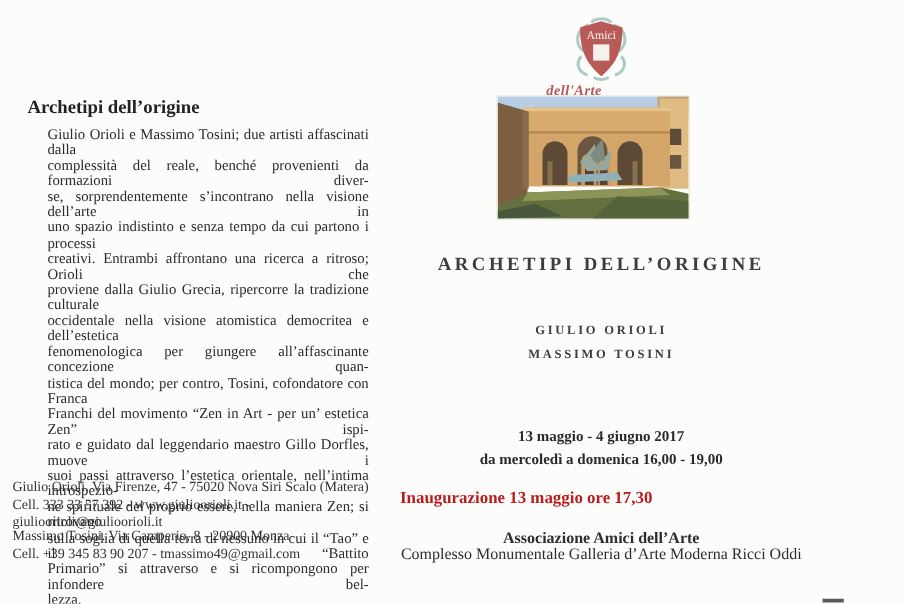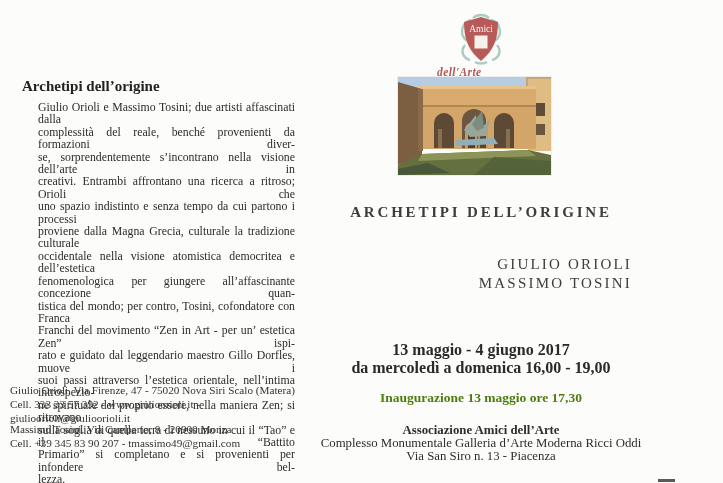--- a/index.html
+++ b/index.html
@@ -30,30 +30,30 @@
   }
   .photo {
     position:absolute; left:398px; top:77px; width:153px; height:98px;
     outline:1px solid #ececea;
   }
   .exhibition-title {
     position:absolute; left:330px; top:204px; width:302px; text-align:center;
     font-size:15px; letter-spacing:2.8px; color:#3d3d3d; font-weight:bold;
   }
   .artists {
-    position:absolute; left:330px; top:255px; width:302px; text-align:right;
-    font-size:15px; letter-spacing:2.2px; line-height:19px; color:#3d3d3d; font-weight:normal;
+    position:absolute; left:330px; top:255px; width:302px; text-align:center;
+    font-size:10px; letter-spacing:2.2px; line-height:19px; color:#3d3d3d; font-weight:bold;
   }
   .dates {
     position:absolute; left:320px; top:341px; width:322px; text-align:center;
-    font-size:16px; font-weight:bold; line-height:17.5px; color:#2a2a2a;
+    font-size:12px; font-weight:bold; line-height:17.5px; color:#2a2a2a;
   }
   .opening {
-    position:absolute; left:320px; top:390px; width:322px; text-align:center;
-    font-size:13.5px; font-weight:bold; color:#4d7c0f;
+    position:absolute; left:320px; top:390px; width:322px; text-align:left;
+    font-size:13.5px; font-weight:bold; color:#b91c1c;
   }
   .venue {
     position:absolute; left:310px; top:424px; width:342px; text-align:center;
     font-size:12.8px; line-height:13.2px; color:#2d2d2d;
   }
   .venue-name { font-weight:bold; }
   .scan-artifact {
     position:absolute; left:658px; top:479px; width:17px; height:3px; background:#5a5a5a;
   }
 </style>
@@ -61,32 +61,32 @@
 <body>
 
 <div class="card">
 
   <div class="left-heading">Archetipi dell’origine</div>
 
   <div class="paragraph">
     <div class="para-line">Giulio Orioli e Massimo Tosini; due artisti affascinati dalla</div>
     <div class="para-line">complessità del reale, benché provenienti da formazioni diver-</div>
     <div class="para-line">se, sorprendentemente s’incontrano nella visione dell’arte in</div>
+    <div class="para-line">uno spazio indistinto e senza tempo da cui partono i processi</div>
     <div class="para-line">creativi. Entrambi affrontano una ricerca a ritroso; Orioli che</div>
-    <div class="para-line">uno spazio indistinto e senza tempo da cui partono i processi</div>
-    <div class="para-line">proviene dalla Magna Grecia, culturale la tradizione culturale</div>
+    <div class="para-line">proviene dalla Giulio Grecia, ripercorre la tradizione culturale</div>
     <div class="para-line">occidentale nella visione atomistica democritea e dell’estetica</div>
     <div class="para-line">fenomenologica per giungere all’affascinante concezione quan-</div>
     <div class="para-line">tistica del mondo; per contro, Tosini, cofondatore con Franca</div>
     <div class="para-line">Franchi del movimento “Zen in Art - per un’ estetica Zen” ispi-</div>
     <div class="para-line">rato e guidato dal leggendario maestro Gillo Dorfles, muove i</div>
     <div class="para-line">suoi passi attraverso l’estetica orientale, nell’intima introspezio-</div>
     <div class="para-line">ne spirituale del proprio essere, nella maniera Zen; si ritrovano</div>
     <div class="para-line">sulla soglia di quella terra di nessuno in cui il “Tao” e il “Battito</div>
-    <div class="para-line">Primario” si completano e si provenienti per infondere bel-</div>
+    <div class="para-line">Primario” si attraverso e si ricompongono per infondere bel-</div>
     <div class="para-line last">lezza.</div>
   </div>
 
   <div class="contact contact-orioli">
     <div>Giulio Orioli. Via Firenze, 47 - 75020 Nova Siri Scalo (Matera)</div>
     <div>Cell. 333 33 57 392 - www.giulioorioli.it - giulioorioli@giulioorioli.it</div>
   </div>
 
   <div class="contact contact-tosini">
     <div>Massimo Tosini. Via Camperio, 8 - 20900 Monza</div>
@@ -162,17 +162,16 @@
   <div class="dates">
     <div>13 maggio - 4 giugno 2017</div>
     <div>da mercoledì a domenica 16,00 - 19,00</div>
   </div>
 
   <div class="opening">Inaugurazione 13 maggio ore 17,30</div>
 
   <div class="venue">
     <div class="venue-name">Associazione Amici dell’Arte</div>
     <div>Complesso Monumentale Galleria d’Arte Moderna Ricci Oddi</div>
-    <div>Via San Siro n. 13 - Piacenza</div>
   </div>
 
   <div class="scan-artifact"></div>
 </div>
 
 </body></html>

